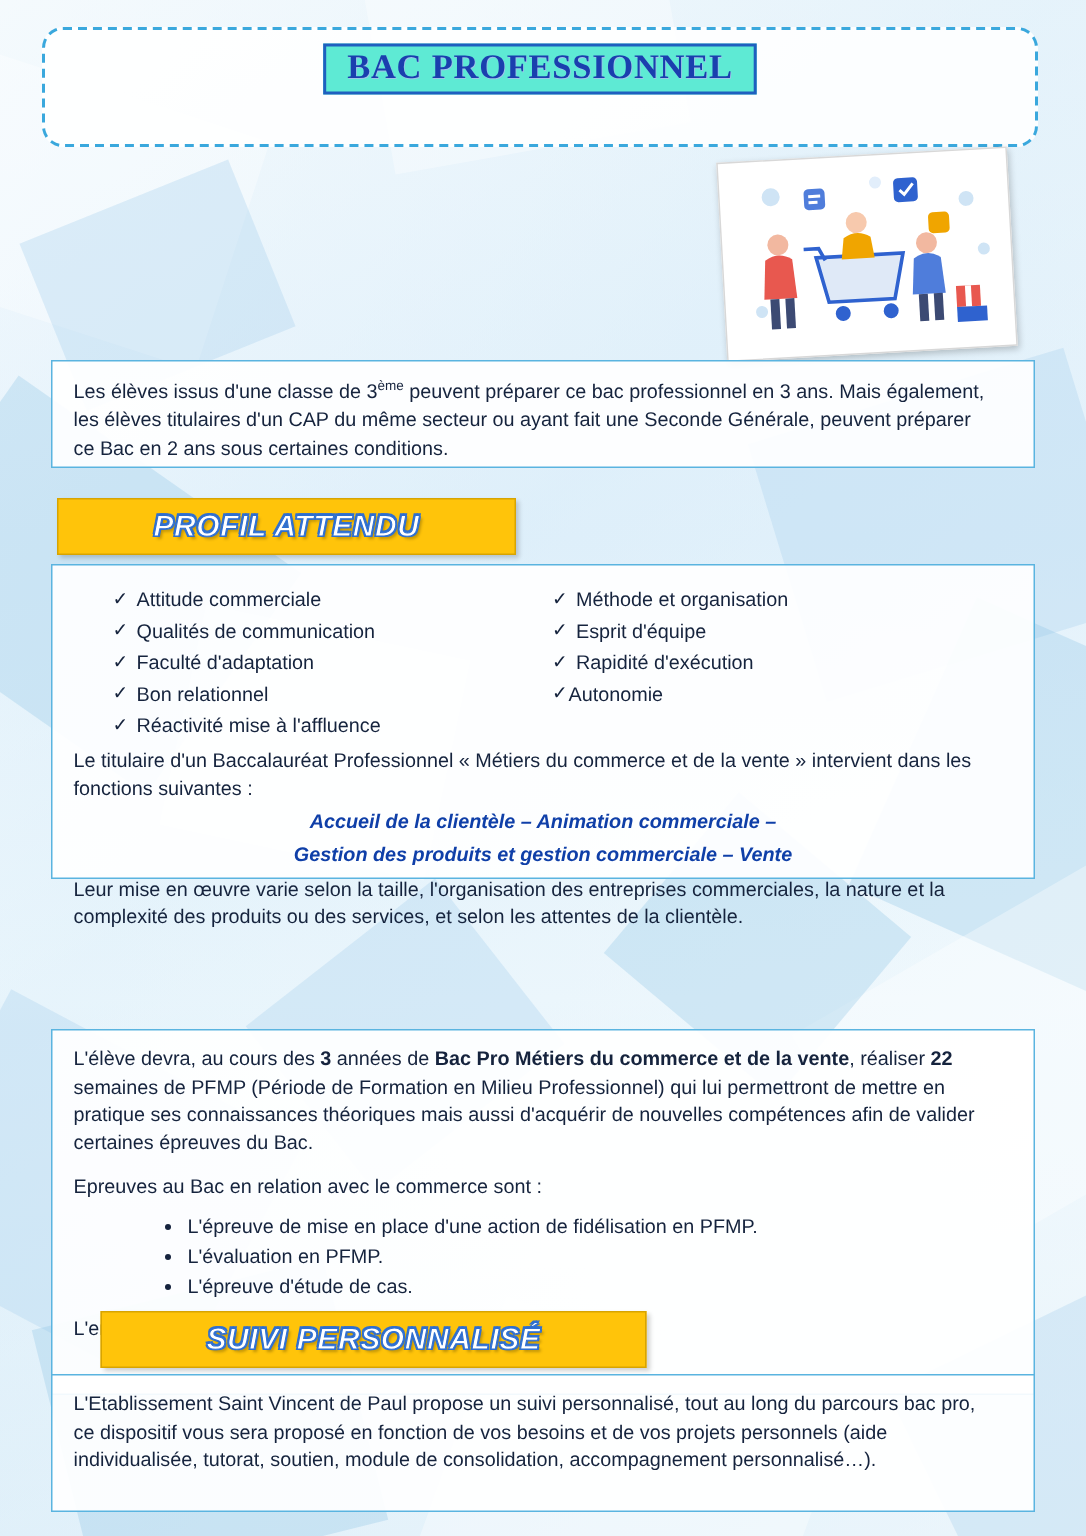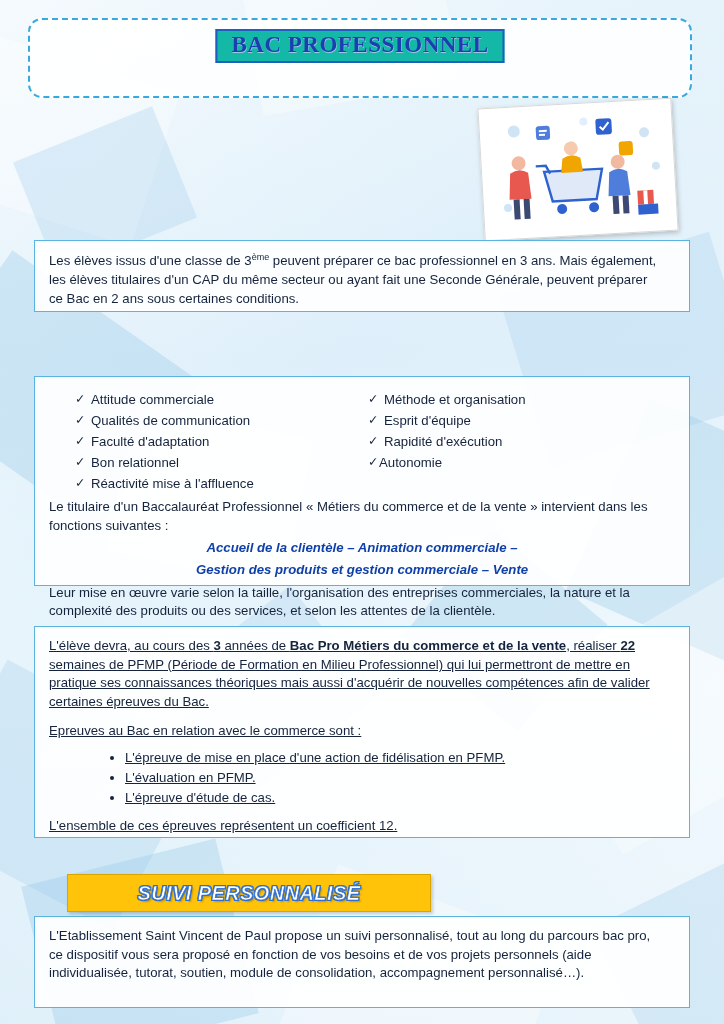--- a/index.html
+++ b/index.html
@@ -53,21 +53,21 @@
     border: 2px dashed #3aa8dd;
     border-radius: 14px;
     background: rgba(255,255,255,0.88);
     box-sizing: border-box;
   }
   .title-main {
     position: absolute;
     left: 50%;
     transform: translateX(-50%);
     top: 9px;
-    background: #14b8a6;
+    background: #5eead4;
     border: 2px solid #1f5fbf;
     padding: 1px 14px 3px 14px;
     font-family: "Liberation Serif", serif;
     font-weight: bold;
     font-size: 23px;
     letter-spacing: 0.5px;
     color: #1a3fae;
     white-space: nowrap;
     text-shadow: 0.5px 0.5px 0 #9fc4ea;
   }
@@ -259,20 +259,23 @@
         <circle cx="20" cy="96" r="4" fill="#cfe4f5"></circle>
         <circle cx="170" cy="62" r="4" fill="#cfe4f5"></circle>
       </svg>
     </div>
   </div>
 
   <div class="panel" style="left:34px;top:240px;width:656px;height:72px;">
     <p><span>Les élèves issus d'une classe de 3</span><span class="sup">ème</span><span> peuvent préparer ce bac professionnel en 3 ans. Mais également, les élèves titulaires d'un CAP du même secteur ou ayant fait une Seconde Générale, peuvent préparer ce Bac en 2 ans sous certaines conditions.</span></p>
   </div>
 
+  <div class="banner" style="left:38px;top:332px;width:306px;height:38px;">
+    <span>PROFIL ATTENDU</span>
+  </div>
   <div class="panel" style="left:34px;top:376px;width:656px;height:210px;padding-top:12px;">
     <div class="checks">
       <div class="col">
         <div class="chk">
             <span class="mark">✓</span>
             <span class="txt">Attitude commerciale</span>
           </div>
         <div class="chk">
             <span class="mark">✓</span>
             <span class="txt">Qualités de communication</span>
@@ -308,21 +311,21 @@
             <span class="txt">Autonomie</span>
           </div>
       </div>
     </div>
     <p style="margin-top:2px;margin-bottom:3px;">Le titulaire d'un Baccalauréat Professionnel « Métiers du commerce et de la vente » intervient dans les fonctions suivantes :</p>
     <div class="emph">Accueil de la clientèle – Animation commerciale –</div>
     <div class="emph" style="margin-top:-3px;">Gestion des produits et gestion commerciale – Vente</div>
     <p>Leur mise en œuvre varie selon la taille, l'organisation des entreprises commerciales, la nature et la complexité des produits ou des services, et selon les attentes de la clientèle.</p>
   </div>
 
-  <div class="panel" style="left:34px;top:626px;width:656px;height:212px;text-decoration:underline;">
+  <div class="panel" style="left:34px;top:686px;width:656px;height:244px;">
     <p>
       <span>L'élève devra, au cours des </span><b>3</b><span> années de </span><b>Bac Pro Métiers du commerce et de la vente</b><span>, réaliser </span><b>22</b><span> semaines de PFMP (Période de Formation en Milieu Professionnel) qui lui permettront de mettre en pratique ses connaissances théoriques mais aussi d'acquérir de nouvelles compétences afin de valider certaines épreuves du Bac.</span>
     </p>
     <p style="margin-top:10px;">Epreuves au Bac en relation avec le commerce sont :</p>
     <ul class="bullets">
       <li>L'épreuve de mise en place d'une action de fidélisation en PFMP.</li>
       <li>L'évaluation en PFMP.</li>
       <li>L'épreuve d'étude de cas.</li>
     </ul>
     <p style="margin-top:10px;">L'ensemble de ces épreuves représentent un coefficient 12.</p>

